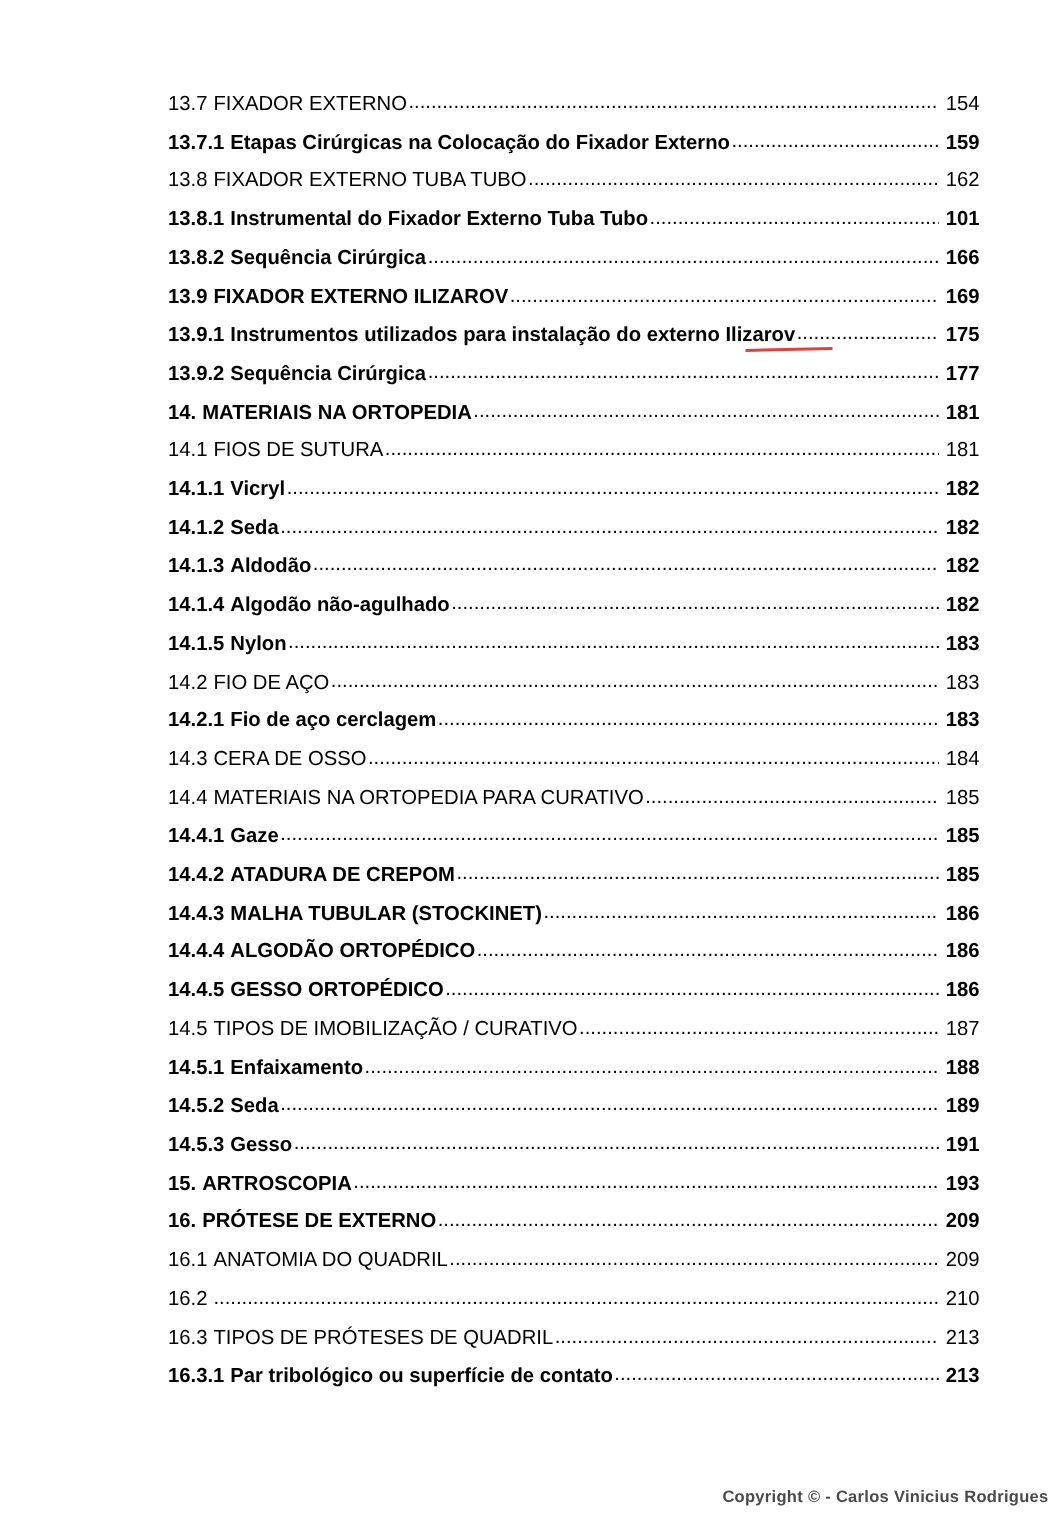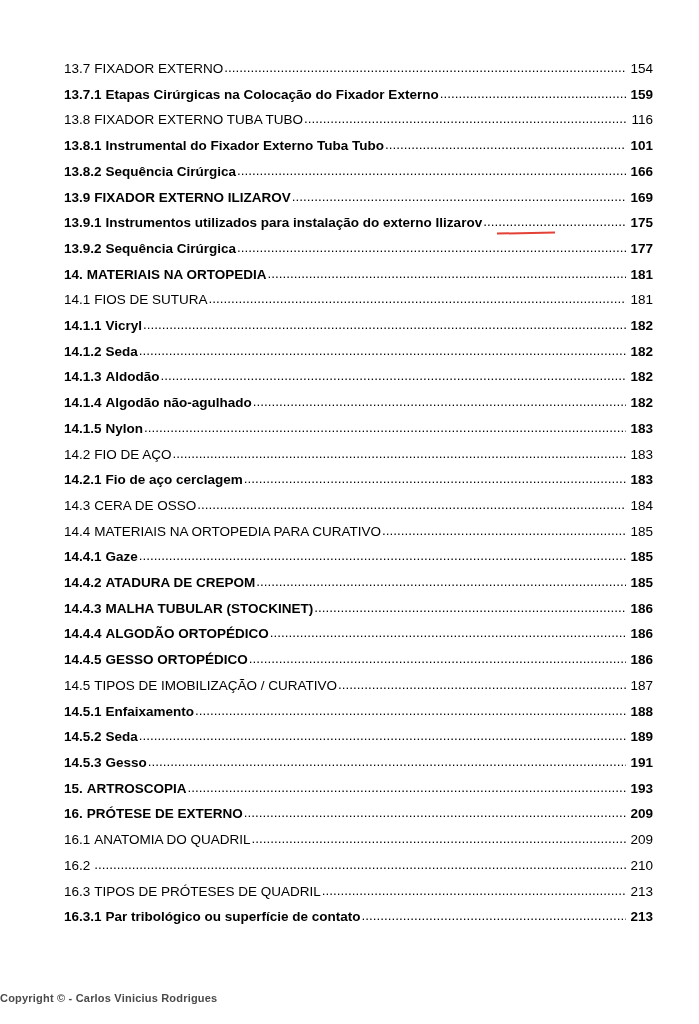--- a/index.html
+++ b/index.html
@@ -34,20 +34,21 @@
     color: #000;
   }
   .toc-entry.bold .num,
   .toc-entry.bold .title,
   .toc-entry.bold .page-num {
     font-weight: bold;
   }
   .num {
     flex: 0 0 auto;
     padding-right: 4px;
+    margin-left: 48px;
   }
   .title {
     flex: 0 0 auto;
     padding-right: 1px;
     text-align: center;
   }
   .dots {
     flex: 1 1 auto;
     overflow: hidden;
     white-space: nowrap;
@@ -64,21 +65,21 @@
     flex: 0 0 auto;
     text-align: right;
     min-width: 26px;
     padding-left: 1px;
   }
   .footer {
     position: absolute;
     left: 0;
     right: 0;
     bottom: 20px;
-    text-align: left;
+    text-align: right;
     font-size: 11px;
     font-weight: bold;
     color: #4a4a4a;
     letter-spacing: 0.2px;
   }
   .strike-annotation {
     position: absolute;
     height: 1.6px;
     background: #e02b20;
     opacity: 0.9;
@@ -100,21 +101,21 @@
       <div class="toc-entry bold">
         <span class="num">13.7.1</span>
         <span class="title">Etapas Cirúrgicas na Colocação do Fixador Externo</span>
         <span class="dots"></span>
         <span class="page-num">159</span>
       </div>
       <div class="toc-entry">
         <span class="num">13.8</span>
         <span class="title">FIXADOR EXTERNO TUBA TUBO</span>
         <span class="dots"></span>
-        <span class="page-num">116</span>
+        <span class="page-num">162</span>
       </div>
       <div class="toc-entry bold">
         <span class="num">13.8.1</span>
         <span class="title">Instrumental do Fixador Externo Tuba Tubo</span>
         <span class="dots"></span>
         <span class="page-num">101</span>
       </div>
       <div class="toc-entry bold">
         <span class="num">13.8.2</span>
         <span class="title">Sequência Cirúrgica</span>

